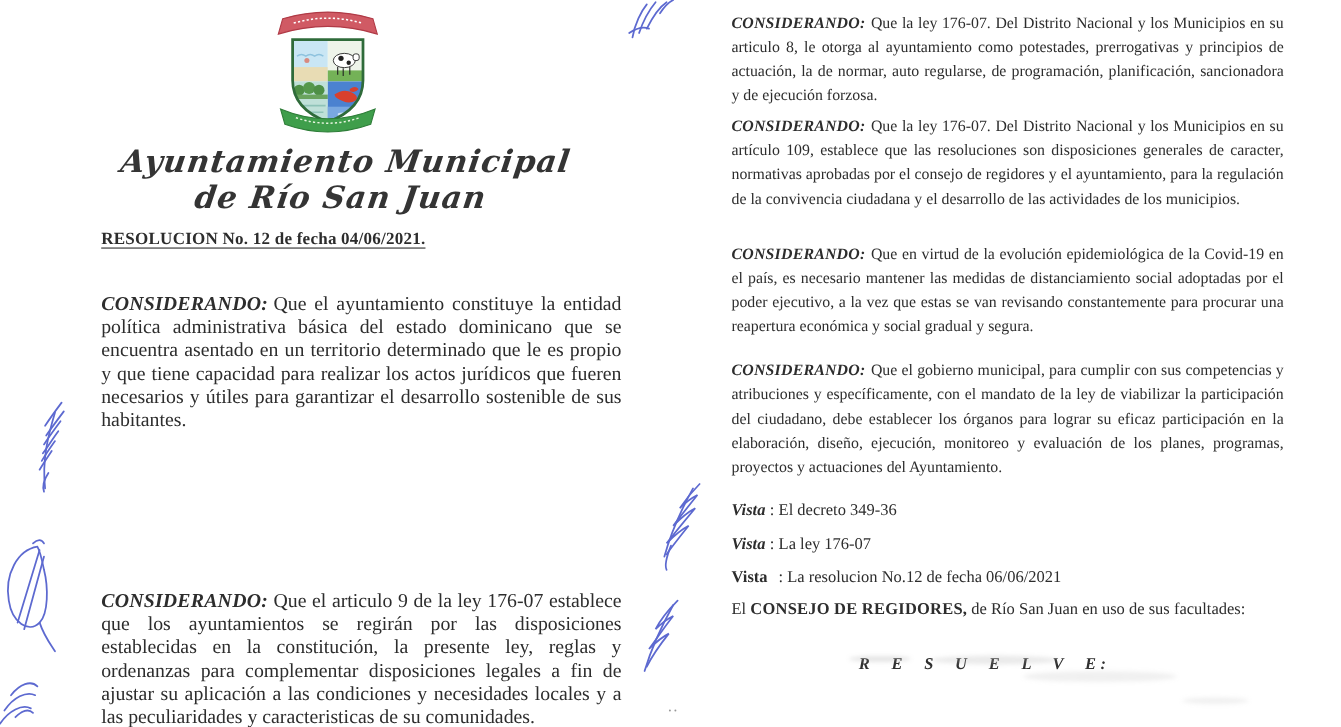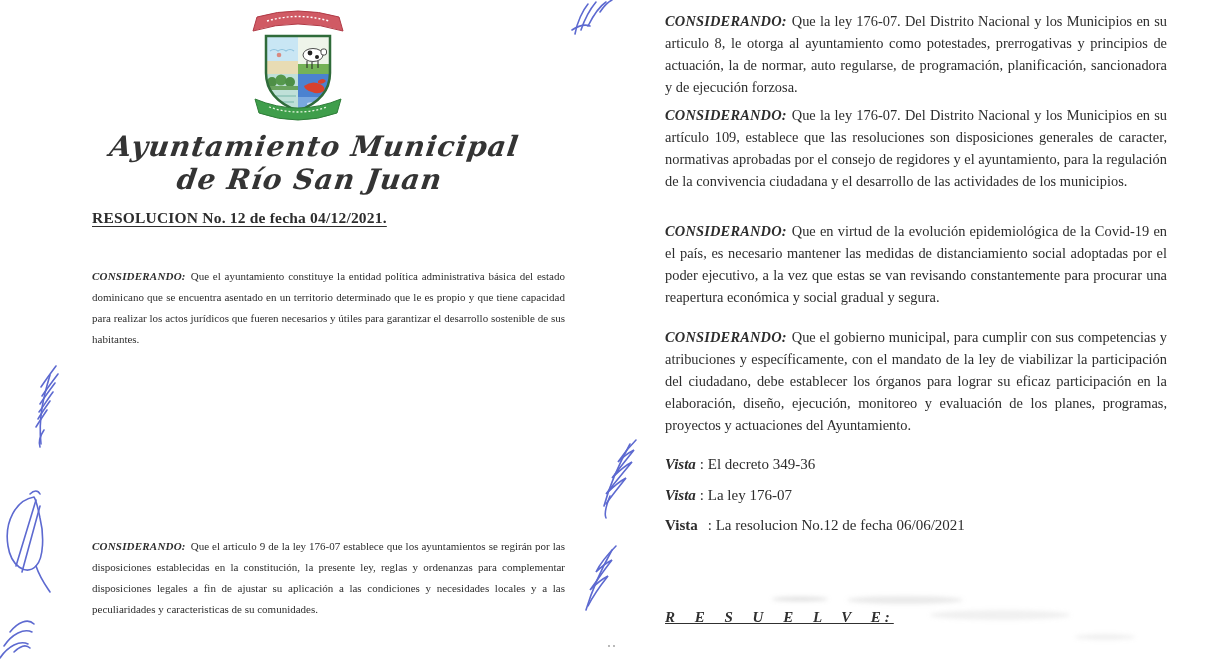--- a/index.html
+++ b/index.html
@@ -20,34 +20,34 @@
   .rnc{
     top:170px;width:440px;text-align:center;
     font-family:"Liberation Sans", sans-serif;font-style:italic;font-weight:700;
     font-size:12.5px;color:#3a3a3a;letter-spacing:.3px;
   }
   .res-title{
     top:209px;font-weight:700;font-size:15.5px;
     text-decoration:underline;text-underline-offset:3px;letter-spacing:.2px;
   }
   .para{
-    margin:0;width:100%;text-align:justify;font-size:11px;line-height:21px;
+    margin:0;width:100%;text-align:justify;font-size:18px;line-height:21px;
   }
   #right-page .para{line-height:22px;font-size:14.4px;}
   .clabel{font-style:italic;font-weight:700;margin-right:5px;letter-spacing:.2px;}
   .vista{margin:0;font-size:15px;}
   .vlabel{font-weight:700;margin-right:4px;}
   .vlabel.it{font-style:italic;}
   .vlabel.wide{margin-right:10px;}
   .council{margin:0;font-size:15px;}
   .council b{letter-spacing:.2px;}
   .resuelve{
-    top:609px;width:460px;
+    top:596px;width:460px;text-align:center;
     font-weight:700;font-style:italic;font-size:15px;
-    letter-spacing:4px;word-spacing:8px;color:#303030;text-decoration:underline;
+    letter-spacing:4px;word-spacing:8px;color:#303030;
   }
   #ink-overlay{position:absolute;left:0;top:0;pointer-events:none;}
 </style>
 </head>
 <body>
 
 <div>
 
   <div class="page" id="left-page">
 
@@ -85,21 +85,21 @@
         <path d="M73,76 q5,-4 8,0 q-3,4 -8,2 Z" fill="#d8402e"></path>
         <ellipse cx="66" cy="99" rx="4" ry="1.8" fill="#cfe2f6"></ellipse>
       </g>
       <path d="M21,31 H85 V68 Q85,94 53,106 Q21,94 21,68 Z" fill="none" stroke="#2f6b3a" stroke-width="2.5"></path>
 
       <path d="M10,94 Q53,112 96,94 L92,108 Q53,122 14,108 Z" fill="#3f9e4b" stroke="#2e7d38" stroke-width="1"></path>
       <path d="M24,102 Q53,112 82,102" stroke="#e8f5e0" stroke-width="1.3" fill="none" stroke-dasharray="2 2"></path>
     </svg>
 
     <div class="abs org-name">Ayuntamiento Municipal de Río San Juan</div>
-    <div class="abs res-title">RESOLUCION  No. 12 de fecha 04/12/2021.</div>
+    <div class="abs res-title">RESOLUCION  No. 12 de fecha 04/06/2021.</div>
 
     <p class="para abs" style="top:266px"><b class="clabel">CONSIDERANDO:</b><span>Que el ayuntamiento constituye la entidad política administrativa básica del estado dominicano que se encuentra asentado en un territorio determinado que le es propio y que tiene capacidad para realizar los actos jurídicos que fueren necesarios y útiles para garantizar el desarrollo sostenible de sus habitantes.</span></p>
 
 
 
     <p class="para abs" style="top:536px"><b class="clabel">CONSIDERANDO:</b><span>Que el articulo 9 de la ley 176-07 establece que los ayuntamientos se regirán por las disposiciones establecidas en la constitución, la presente ley, reglas y ordenanzas para complementar disposiciones legales a fin de ajustar su aplicación a las condiciones y necesidades locales y a las peculiaridades y caracteristicas de su comunidades.</span></p>
   </div>
 
   <div class="page" id="right-page">
 
@@ -110,20 +110,21 @@
     <p class="para abs" style="top:220px"><b class="clabel">CONSIDERANDO:</b><span>Que en virtud de la evolución epidemiológica de la Covid-19 en el país, es necesario mantener las medidas de distanciamiento social adoptadas por el poder ejecutivo, a la vez que estas se van revisando constantemente para procurar una reapertura económica y social gradual y segura.</span></p>
 
     <p class="para abs" style="top:326px"><b class="clabel">CONSIDERANDO:</b><span>Que el gobierno municipal, para cumplir con sus competencias y atribuciones y específicamente, con el mandato de la ley de viabilizar la participación del ciudadano, debe establecer los órganos para lograr su eficaz participación en la elaboración, diseño, ejecución, monitoreo y evaluación de los planes, programas, proyectos y actuaciones del Ayuntamiento.</span></p>
 
     <p class="vista abs" style="top:456px"><b class="vlabel it">Vista</b><span>: El decreto 349-36</span></p>
 
     <p class="vista abs" style="top:487px"><b class="vlabel it">Vista</b><span>: La ley 176-07</span></p>
 
     <p class="vista abs" style="top:517px"><b class="vlabel wide">Vista</b><span>: La resolucion No.12 de fecha 06/06/2021</span></p>
 
+    <p class="council abs" style="top:546px"><span>El </span><b>CONSEJO DE REGIDORES,</b><span> de Río San Juan en uso de sus facultades:</span></p>
 
     <div class="abs resuelve">R E S U E L V E:</div>
   </div>
 
   <svg id="ink-overlay" width="1219" height="661" viewBox="0 0 1219 661">
     <defs>
       <filter id="softBlur">
           <feGaussianBlur stdDeviation="2"></feGaussianBlur>
         </filter>
     </defs>

